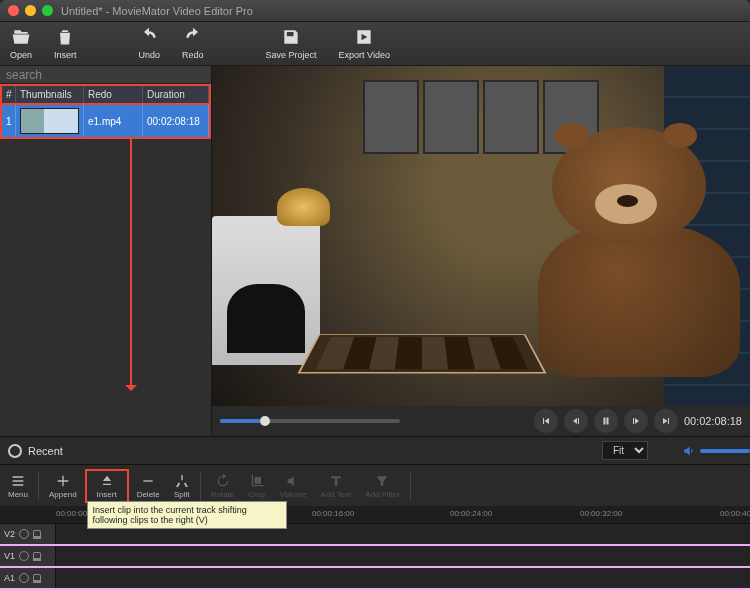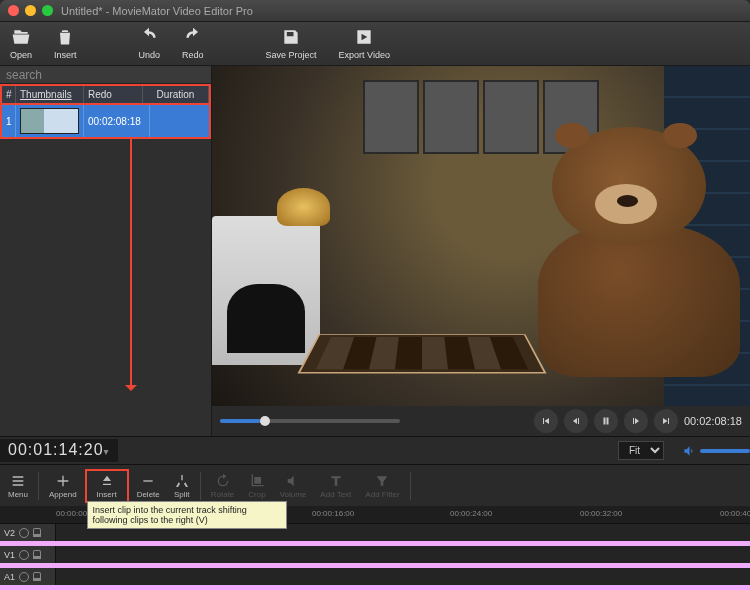--- a/index.html
+++ b/index.html
@@ -14,21 +14,21 @@
   .toolbar { height: 44px; background: linear-gradient(#3e3e3e,#303030); display: flex; align-items: center; padding: 0 10px; gap: 22px; border-bottom: 1px solid #1a1a1a; }
   .tbtn { display: flex; flex-direction: column; align-items: center; gap: 3px; color: #ddd; font-size: 9px; cursor: pointer; }
   .tbtn svg { width: 20px; height: 20px; fill: #ddd; }
   .tgap { width: 18px; }
 
   .upper { flex: 1; display: flex; min-height: 0; }
   .left { width: 212px; background: #2f2f2f; display: flex; flex-direction: column; border-right: 1px solid #1a1a1a; }
   .search { height: 18px; background: #3a3a3a; border-bottom: 1px solid #222; padding: 2px 6px; color: #888; font-size: 12px; }
   .tablehead { display: flex; background: #353a44; border: 2px solid #e43; }
   .th { padding: 3px 4px; color: #ddd; font-size: 10px; border-right: 1px solid #555; }
-  .col-idx { width: 14px; } .col-thumb { width: 68px; text-decoration: underline; } .col-clip { flex: 1; } .col-dur { width: 66px; text-align: center; }
+  .col-idx { width: 14px; } .col-thumb { width: 68px; } .col-clip { flex: 1; } .col-dur { width: 66px; }
   .row { display: flex; background: #3a7bd5; color: #fff; border: 2px solid #e43; border-top: none; }
   .td { padding: 3px 4px; font-size: 10px; border-right: 1px solid rgba(255,255,255,.2); display: flex; align-items: center; }
   .thumb-img { width: 60px; height: 26px; background: linear-gradient(90deg,#8aa 0 40%, #cde 40% 100%); border: 1px solid #222; }
   .arrow-down { width: 2px; height: 250px; background: #e43; margin-left: 130px; position: relative; }
   .arrow-down::after { content: ""; position: absolute; bottom: -8px; left: -5px; border: 6px solid transparent; border-top-color: #e43; }
 
   .preview { flex: 1; display: flex; flex-direction: column; background: #1e1e1e; }
   .video { flex: 1; position: relative; overflow: hidden; }
   .scene { position: absolute; inset: 0; background: radial-gradient(circle at 55% 35%, #6a5a3a 0 20%, #3a3228 60%, #1a1612 100%); }
   .bear { position: absolute; right: 4%; top: 18%; width: 52%; height: 72%; }
@@ -56,36 +56,36 @@
   .ctrlbtn svg { width: 12px; height: 12px; fill: #ccc; }
   .time-right { margin-left: auto; color: #ddd; font-size: 11px; }
   .vol { display: flex; align-items: center; gap: 4px; margin-left: 10px; }
   .vol .bar { width: 50px; height: 4px; background: #3a7bd5; border-radius: 2px; position: relative; }
 
   .midbar { height: 28px; background: #2a2a2a; display: flex; align-items: center; border-top: 1px solid #111; }
   .recent { width: 212px; padding: 0 8px; display: flex; align-items: center; gap: 6px; color: #ddd; font-size: 11px; }
   .recent .clock { width: 14px; height: 14px; border: 2px solid #ccc; border-radius: 50%; position: relative; }
   .timecode { font-family: "Courier New", monospace; font-size: 16px; color: #ddd; background: #1a1a1a; padding: 2px 8px; letter-spacing: 1px; }
   .timecode .caret { color: #888; font-size: 10px; }
-  .fit { margin-left: auto; margin-right: 8px; }
+  .fit { margin-left: auto; margin-right: 24px; }
   .fit select { background: #1a1a1a; color: #ccc; border: 1px solid #444; font-size: 10px; padding: 2px 6px; }
 
   .toolbar2 { height: 42px; background: #2a2a2a; display: flex; align-items: center; border-top: 1px solid #111; padding: 0 2px; gap: 2px; }
   .t2btn { display: flex; flex-direction: column; align-items: center; gap: 1px; color: #bbb; font-size: 8px; padding: 2px 6px; cursor: pointer; }
   .t2btn.dis { color: #555; }
   .t2btn svg { width: 16px; height: 16px; fill: currentColor; }
   .sep { width: 1px; height: 28px; background: #444; margin: 0 2px; }
   .insert-hl { border: 2px solid #e43; padding: 0 4px; position: relative; }
   .tooltip { position: absolute; top: 100%; left: 0; background: #f5f5c8; color: #222; font-size: 9px; padding: 3px 5px; white-space: normal; width: 200px; z-index: 10; border: 1px solid #888; }
 
   .timeline { flex: 0 0 auto; background: #2a2a2a; }
   .ruler { height: 18px; background: #1e1e1e; border-bottom: 1px solid #111; display: flex; align-items: flex-end; font-size: 8px; color: #888; padding-left: 56px; gap: 0; position: relative; }
   .ruler .tick { position: absolute; top: 3px; font-size: 8px; }
   .tracks { }
-  .track { height: 22px; display: flex; align-items: center; border-bottom: 5px solid #f0abfc; }
+  .track { height: 22px; display: flex; align-items: center; border-bottom: 2px solid #f0abfc; }
   .track-label { width: 56px; background: #333; height: 100%; display: flex; align-items: center; gap: 4px; padding: 0 4px; font-size: 9px; color: #ccc; border-right: 1px solid #111; }
   .track-body { flex: 1; height: 100%; background: #242424; }
   .eye { width: 10px; height: 10px; border: 1px solid #888; border-radius: 50%; }
   .lock { width: 8px; height: 9px; border: 1px solid #888; border-radius: 2px 2px 0 0; border-bottom: 3px solid #888; }
 </style>
 </head>
 <body>
 
 <div class="window">
 
@@ -146,20 +146,21 @@
         <div class="th col-idx">#</div>
         <div class="th col-thumb">Thumbnails</div>
         <div class="th col-clip">Redo</div>
         <div class="th col-dur">Duration</div>
       </div>
       <div class="row">
         <div class="td col-idx">1</div>
         <div class="td col-thumb">
             <div class="thumb-img"></div>
           </div>
+        <div class="td col-clip">e1.mp4</div>
         <div class="td col-dur">00:02:08:18</div>
       </div>
       <div class="arrow-down"></div>
     </div>
 
     <div class="preview">
       <div class="video">
         <div class="scene">
           <div class="shelf"></div>
           <div class="pictures">
@@ -216,22 +217,23 @@
             <svg viewBox="0 0 24 24">
               <path d="M16 6h2v12h-2zM6 6v12l9-6z"></path>
             </svg>
           </div>
         <div class="time-right">00:02:08:18</div>
       </div>
     </div>
   </div>
 
   <div class="midbar">
-    <div class="timecode">
-      <span>00:01:14:20</span><span class="caret">▾</span>
+    <div class="recent">
+      <div class="clock"></div>
+      <span>Recent</span>
     </div>
     <div class="fit">
       <select><option>Fit</option></select>
     </div>
     <div class="vol">
       <svg width="14" height="14" viewBox="0 0 24 24" fill="#3a7bd5">
           <path d="M4 9h4l5-5v16l-5-5H4zM16 8a5 5 0 010 8z"></path>
         </svg>
       <div class="bar"></div>
     </div>

